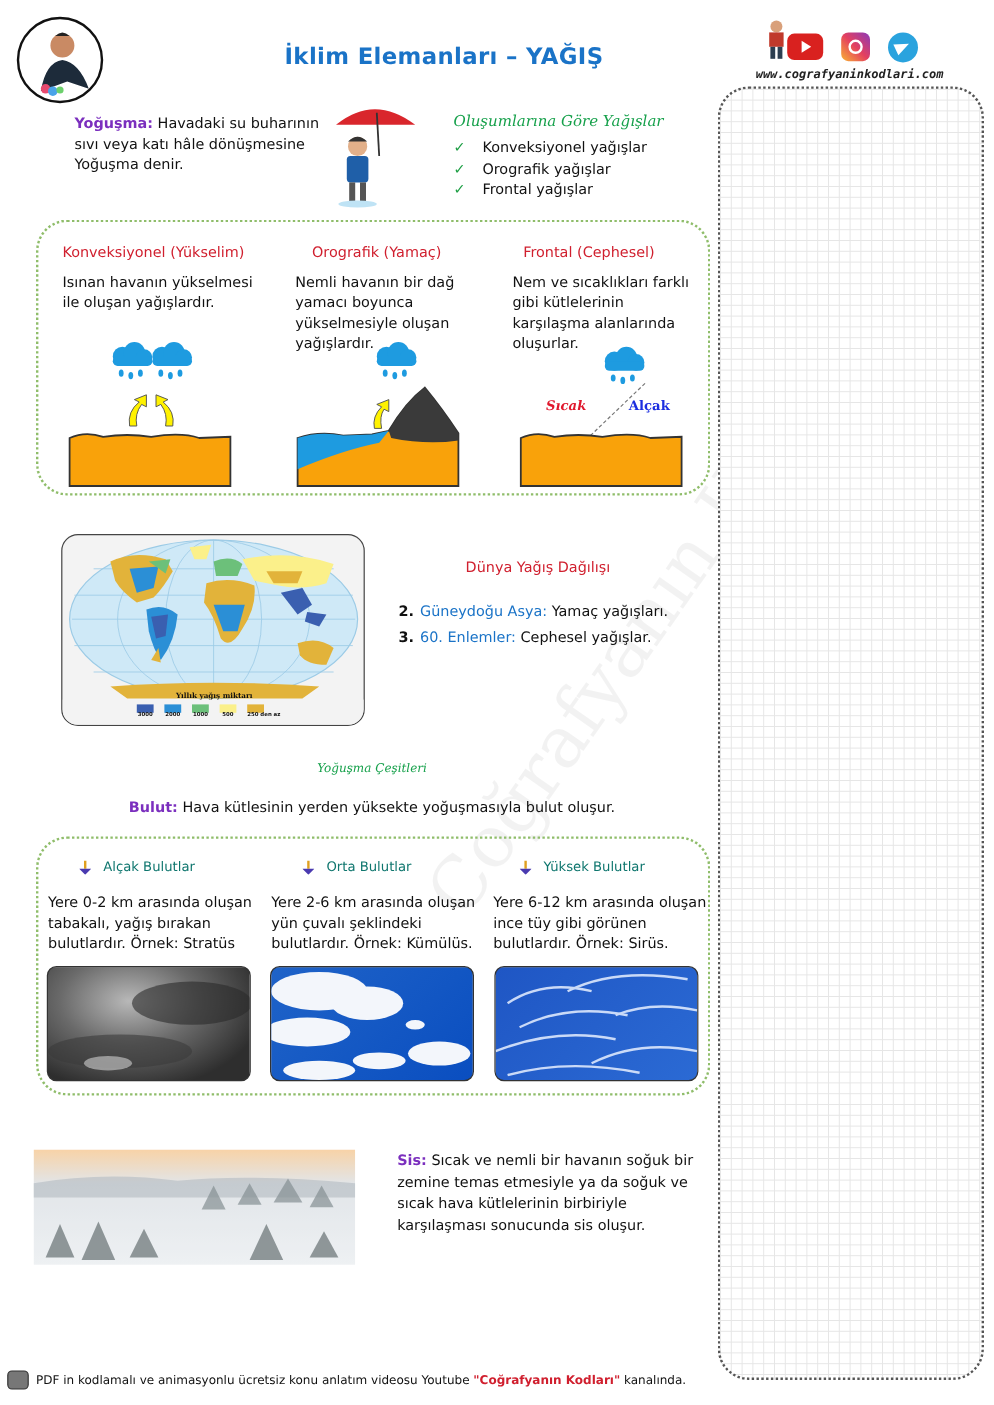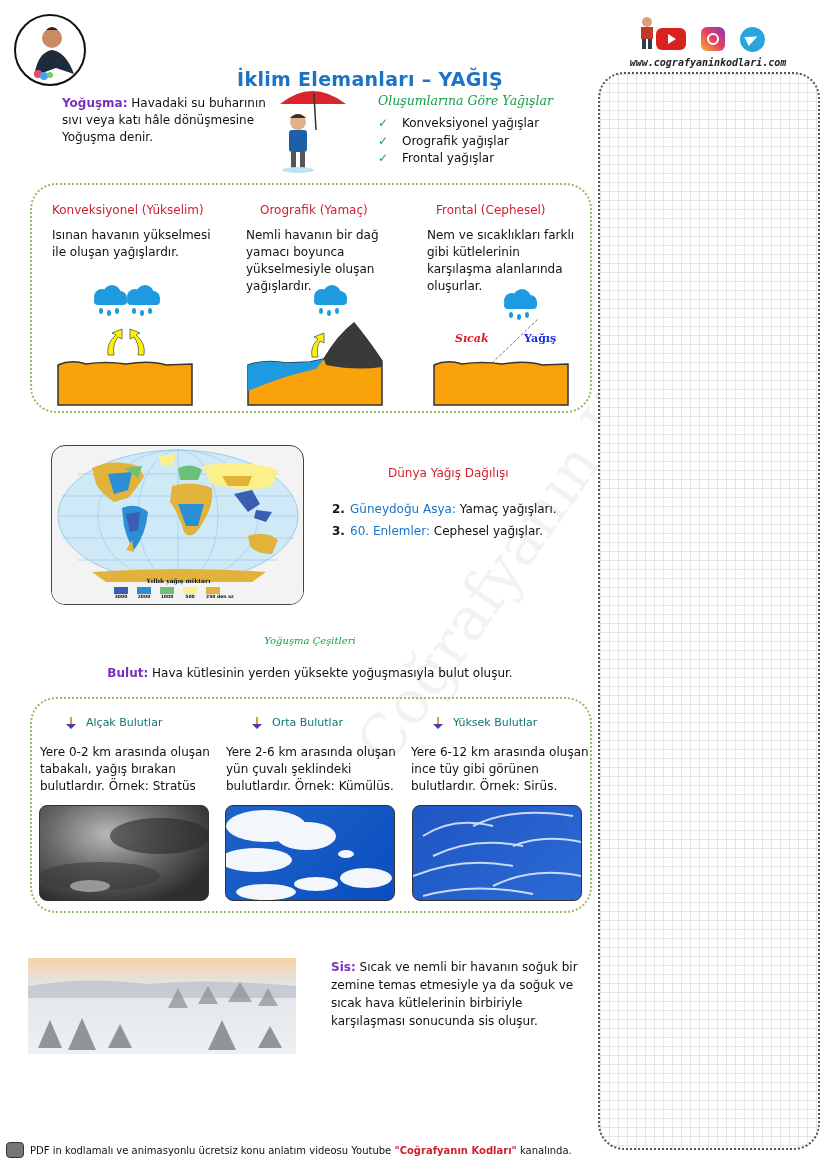--- a/index.html
+++ b/index.html
@@ -2,21 +2,21 @@
 <html><head>
 <meta charset="utf-8">
 <style>
   * { box-sizing: border-box; margin: 0; padding: 0; }
   html, body { width: 828px; height: 1171px; background: #ffffff; overflow: hidden; }
   body { position: relative; font-family: "DejaVu Sans", sans-serif; color: #111; font-size: 12px; }
   .abs { position: absolute; }
 
   
   .avatar { left: 14px; top: 14px; width: 72px; height: 72px; border-radius: 50%; border: 2px solid #111; overflow: hidden; background: #fff; }
-  .title { left: 150px; top: 36px; width: 440px; text-align: center; font-size: 19px; font-weight: bold; color: #1a73c7; letter-spacing: 0.3px; margin-top: 32px; }
+  .title { left: 150px; top: 36px; width: 440px; text-align: center; font-size: 19px; font-weight: bold; color: #1a73c7; letter-spacing: 0.3px; }
   .yt { left: 656px; top: 28px; width: 30px; height: 22px; background: #d9211f; border-radius: 6px; }
   .yt::after { content: ""; position: absolute; left: 12px; top: 6px; border-left: 8px solid #fff; border-top: 5px solid transparent; border-bottom: 5px solid transparent; }
   .ig { left: 701px; top: 27px; width: 24px; height: 24px; border-radius: 6px; background: linear-gradient(45deg, #f9b233, #e4405f 50%, #8a3ab9); }
   .ig::before { content: ""; position: absolute; left: 6px; top: 6px; width: 8px; height: 8px; border: 2px solid #fff; border-radius: 50%; }
   .tg { left: 740px; top: 27px; width: 25px; height: 25px; border-radius: 50%; background: #2aa3de; }
   .tg::after { content: ""; position: absolute; left: 6px; top: 7px; border-left: 12px solid #fff; border-top: 5px solid transparent; border-bottom: 5px solid transparent; transform: rotate(-25deg); }
   .mascot { left: 636px; top: 16px; width: 22px; height: 34px; }
   .site { left: 628px; top: 57px; width: 160px; text-align: center; font-family: "DejaVu Sans Mono", monospace; font-size: 10px; font-style: italic; font-weight: bold; color: #222; }
 
   
@@ -186,21 +186,21 @@
       <circle cx="98" cy="17" r="7"></circle>
       <rect x="72" y="16" width="33" height="8" rx="4"></rect>
     <ellipse cx="79" cy="30" rx="2" ry="3"></ellipse>
       <ellipse cx="87" cy="32" rx="2" ry="3"></ellipse>
       <ellipse cx="95" cy="30" rx="2" ry="3"></ellipse>
   </g>
   <line x1="60" y1="78" x2="106" y2="34" stroke="#777" stroke-width="1" stroke-dasharray="3,2"></line>
   <path d="M2 80 Q15 74 30 79 Q50 76 70 79 Q95 75 110 80 L136 79 L136 120 L2 120 Z" fill="#f9a20a" stroke="#333" stroke-width="1.5"></path>
 </svg>
 <div class="abs" style="left:455px;top:332px;font-family:'DejaVu Serif',serif;font-weight:bold;font-size:11px;color:#e0182d;font-style:italic;">Sıcak</div>
-<div class="abs" style="left:524px;top:332px;font-family:'DejaVu Serif',serif;font-weight:bold;font-size:11px;color:#1c2ee0;">Yağış</div>
+<div class="abs" style="left:524px;top:332px;font-family:'DejaVu Serif',serif;font-weight:bold;font-size:11px;color:#1c2ee0;">Alçak</div>
 
 <div class="abs map-frame">
   <svg width="253" height="160" viewBox="0 0 253 160">
     <ellipse cx="126" cy="70" rx="120" ry="66" fill="#cfe9f7" stroke="#9ccbe6"></ellipse>
     <g stroke="#9ccbe6" fill="none" stroke-width="0.7">
       <ellipse cx="126" cy="70" rx="80" ry="66"></ellipse>
         <ellipse cx="126" cy="70" rx="40" ry="66"></ellipse>
       <line x1="126" y1="4" x2="126" y2="136"></line>
       <line x1="10" y1="50" x2="242" y2="50"></line>
         <line x1="8" y1="70" x2="244" y2="70"></line>

